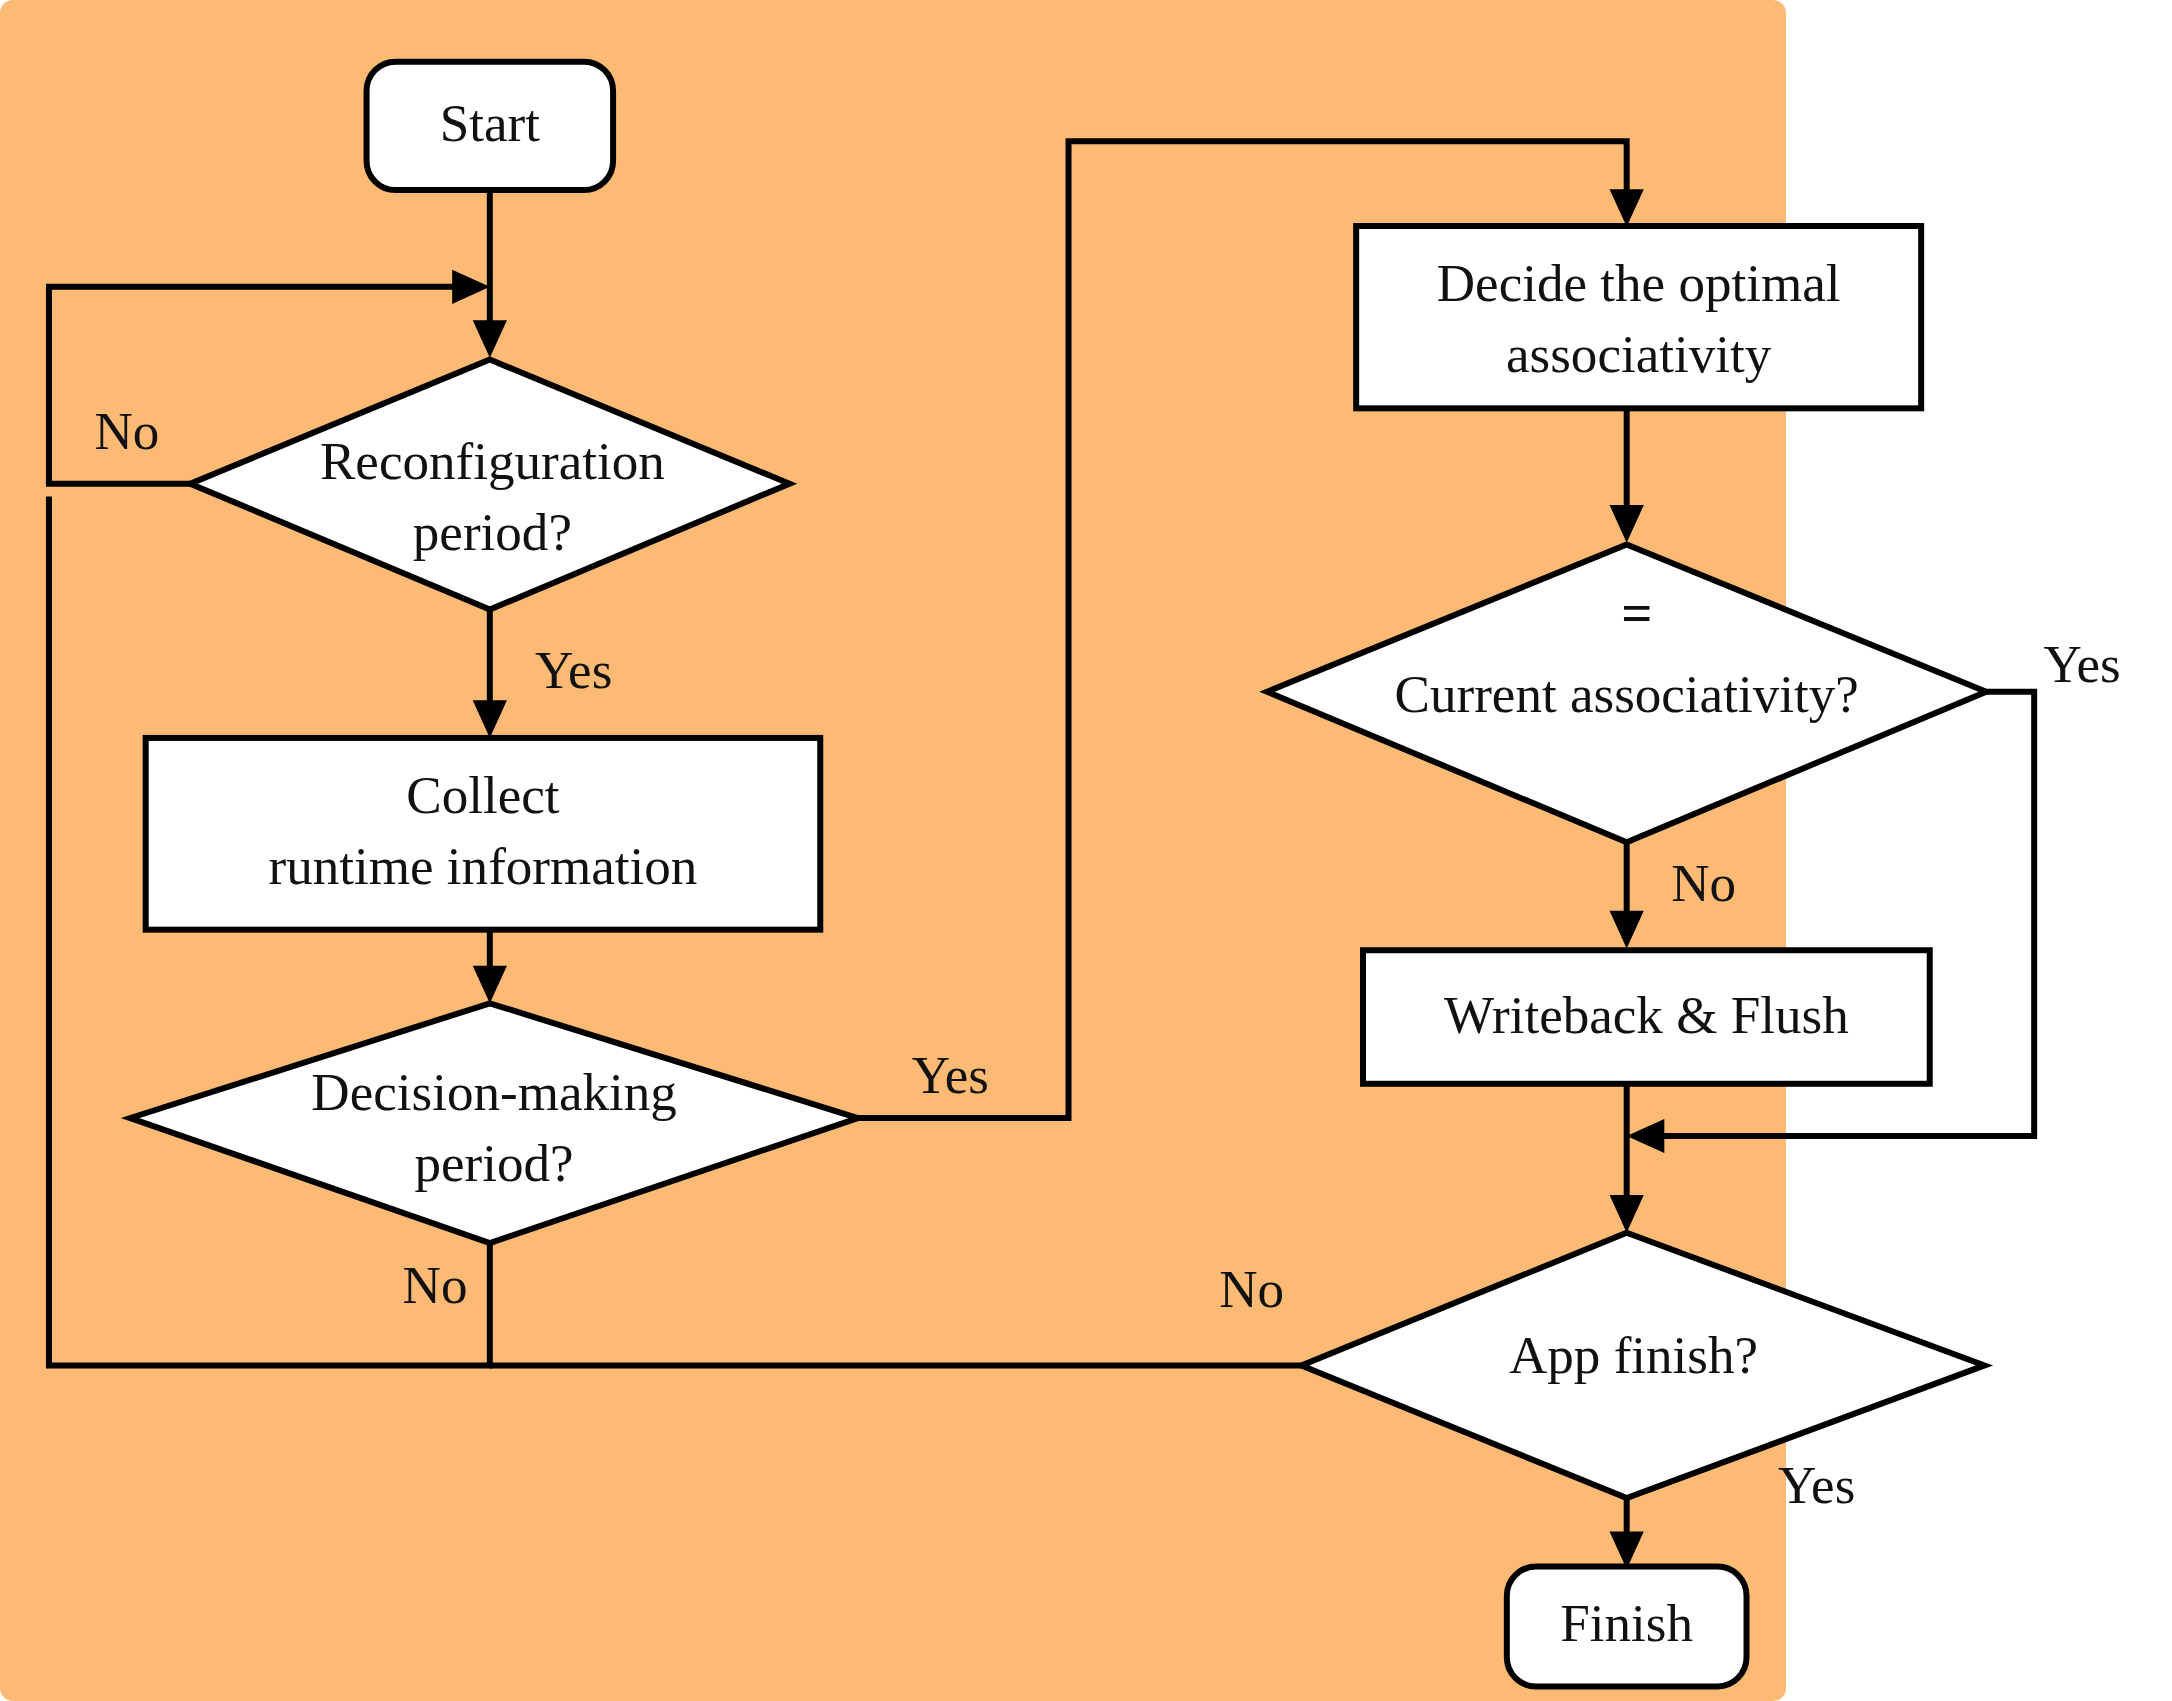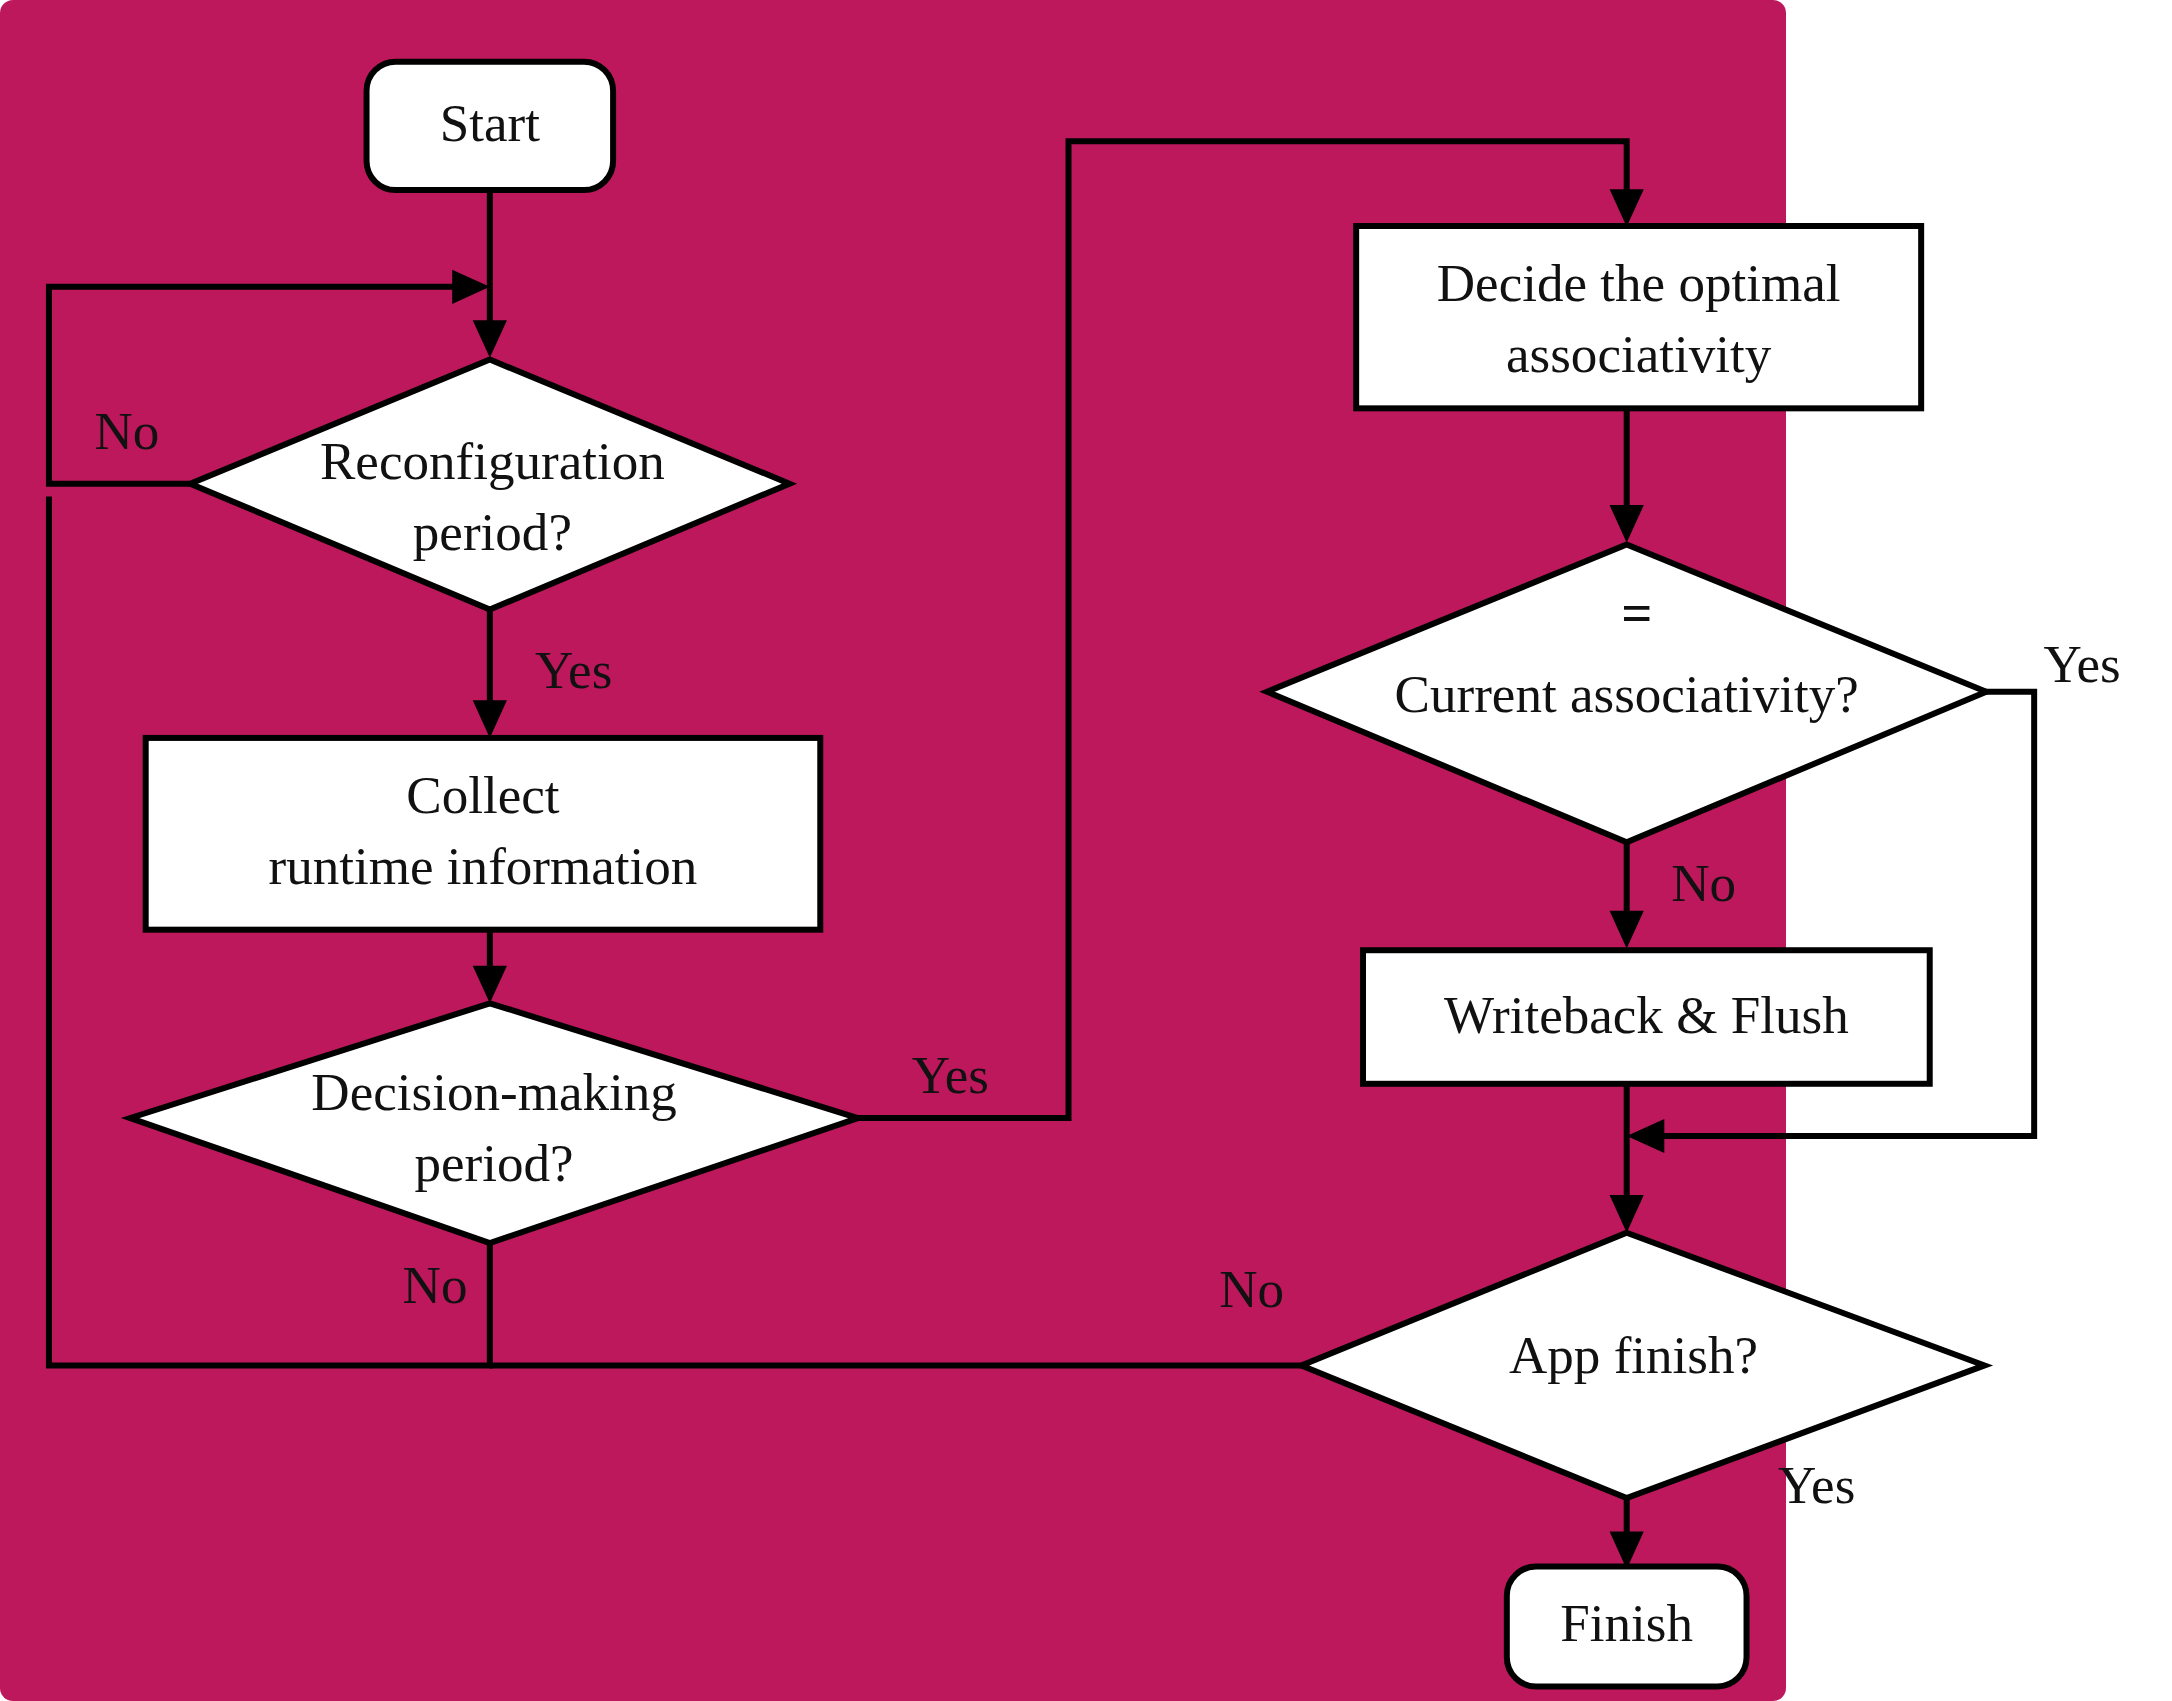--- a/index.html
+++ b/index.html
@@ -10,21 +10,21 @@
   body {
     width: 2173px;
     height: 1701px;
     font-family: "Liberation Serif", "DejaVu Serif", serif;
     overflow: hidden;
   }
   #flowchart-root {
     position: relative;
     width: 1786px;
     height: 1701px;
-    background: #be185d;
+    background: #fdba74;
     border-radius: 13px;
   }
   svg#flow-svg {
     position: absolute;
     top: 0;
     left: 0;
     width: 2173px;
     height: 1701px;
   }
   .node-shape {

